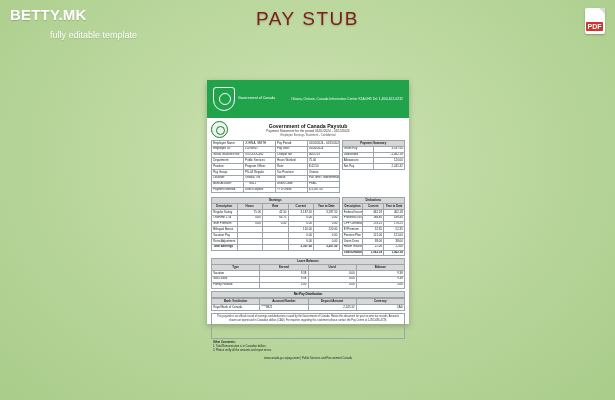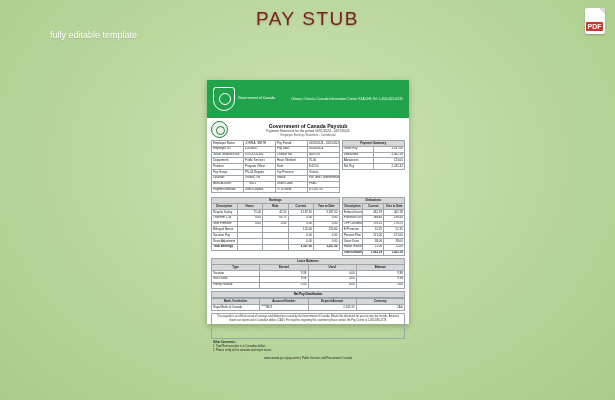--- a/index.html
+++ b/index.html
@@ -196,20 +196,21 @@
     position:absolute;
     left:0; right:0; bottom:0;
     height: 3px;
     display: flex;
   }
 </style>
 </head>
 <body>
 
 <div class="topbar">
+  <div class="brand">BETTY.MK</div>
   <div class="tagline">fully editable template</div>
   <div class="page-title">PAY STUB</div>
   <div class="file-icons">
     <div class="fileicon pdf">
       <div class="tag">PDF</div>
     </div>
 
   </div>
 </div>
 

